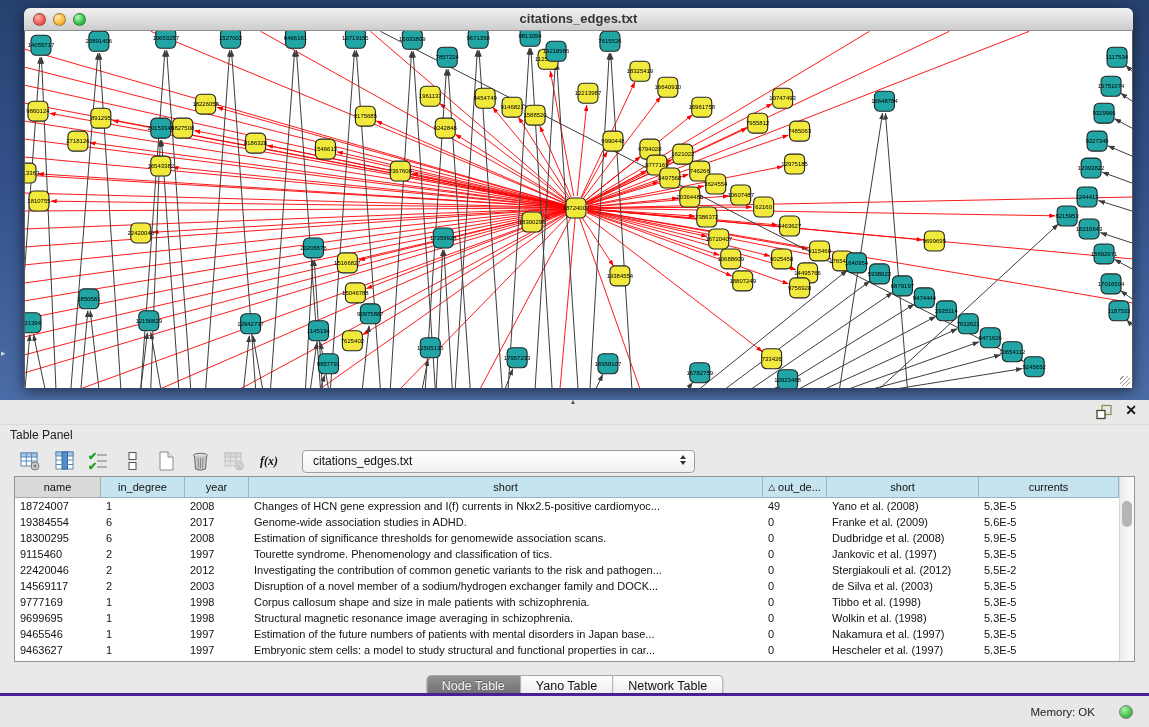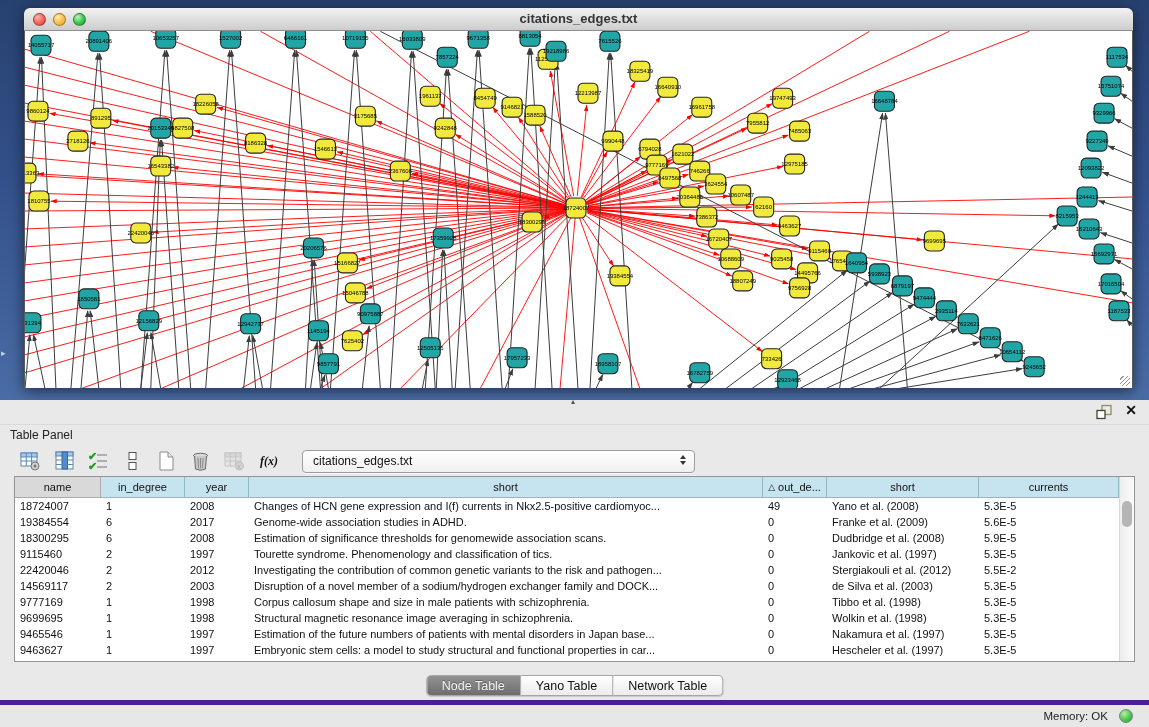--- a/index.html
+++ b/index.html
@@ -63,23 +63,23 @@
   .vthumb{position:absolute;left:2px;top:24px;width:10px;height:26px;background:#b5b5b5;border-radius:6px;}
 
   .tabs{position:absolute;top:275px;left:50%;transform:translateX(-50%);display:flex;height:21px;
         border-radius:5px;box-shadow:0 1px 1px rgba(0,0,0,.15);}
   .seg{padding:0 15px;line-height:21px;font-size:12.5px;color:#111;
        background:linear-gradient(#ffffff,#ececec);border:1px solid #a5a5a5;border-left:none;white-space:nowrap;}
   .seg:first-child{border-left:1px solid #a5a5a5;border-radius:5px 0 0 5px;}
   .seg:last-child{border-radius:0 5px 5px 0;}
   .seg.active{background:linear-gradient(#939393,#6d6d6d);color:#f4f4f4;text-shadow:0 -1px 0 rgba(0,0,0,.3);}
 
-  .statusbar{position:absolute;left:0;bottom:0;width:1149px;height:27px;border-top:5px solid #4c1d95;
+  .statusbar{position:absolute;left:0;bottom:0;width:1149px;height:34px;border-top:3px solid #4c1d95;
              box-sizing:border-box;display:flex;align-items:center;justify-content:flex-end;
-             padding-right:16px;gap:11px;background:#e7e7e7;}
+             padding-right:16px;gap:24px;background:#e7e7e7;}
   .memtext{font-size:11.5px;color:#222;}
   .memdot{width:14px;height:14px;border-radius:50%;border:1px solid #7e7e7e;box-sizing:border-box;
           background:radial-gradient(circle at 35% 30%,#b2f0a6,#44c24b 60%,#2d9e3a);}
 </style>
 </head>
 <body>
 
 <div class="app">
 
   <div class="desktop">

